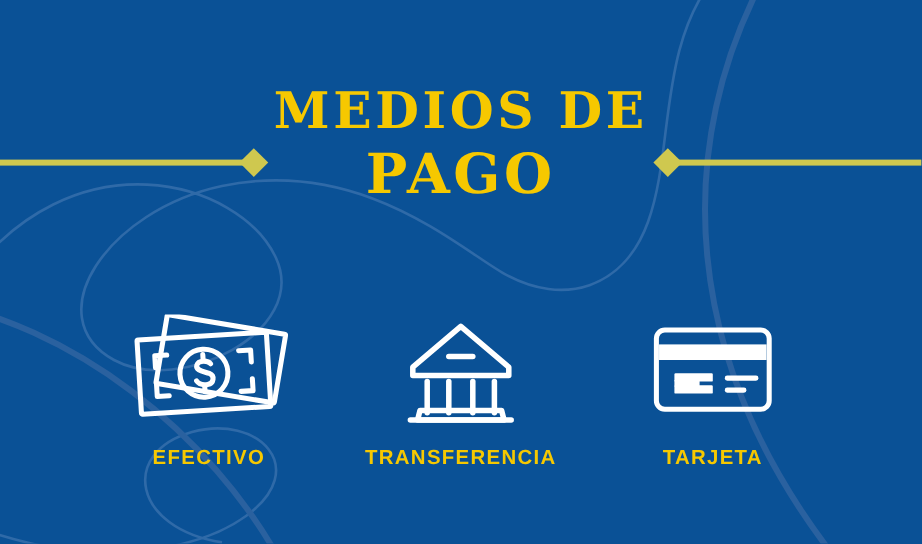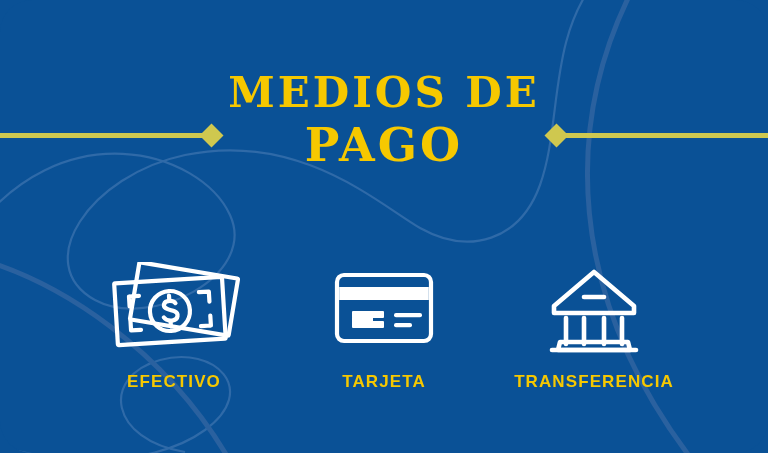--- a/index.html
+++ b/index.html
@@ -4,21 +4,20 @@
 <style>
   html,body{margin:0;padding:0;}
   body{
     width:768px;height:453px;overflow:hidden;
     background:#0a5196;
     font-family:"Liberation Sans", sans-serif;
   }
   #poster{
     position:relative;width:768px;height:453px;overflow:hidden;
     background:#0a5196;
-    border-radius:32px;
   }
   .bg-layer{position:absolute;inset:0;width:768px;height:453px;pointer-events:none;}
 
   
   .rule{position:absolute;height:5px;background:#cfc84f;top:133px;}
   .rule.left{left:0;width:208px;}
   .rule.right{left:560px;width:208px;}
   .diamond{position:absolute;width:17px;height:17px;background:#cfc84f;
            transform:rotate(45deg);top:127px;}
   .diamond.left{left:203px;}
@@ -120,53 +119,53 @@
             <path d="M 62 33.5 L 62 38"></path>
             <path d="M 62 60 L 62 64.5"></path>
           </g>
         </svg>
       </div>
       <div class="label">EFECTIVO</div>
     </div>
 
     <div class="method">
       <div class="icon">
+        <svg width="96" height="92" viewBox="0 0 96 92" fill="none" stroke="#ffffff" stroke-width="4.6" stroke-linejoin="round" stroke-linecap="round">
+
+          <path d="M 8 44 L 48 10 L 88 44 L 88 51 L 8 51 Z"></path>
+
+          <path d="M 38 35 L 58 35"></path>
+
+          <path d="M 20 56 L 20 82"></path>
+          <path d="M 38 56 L 38 82"></path>
+          <path d="M 58 56 L 58 82"></path>
+          <path d="M 76 56 L 76 82"></path>
+
+          <path d="M 12 88 L 14 80 L 82 80 L 84 88 Z"></path>
+          <path d="M 6 88 L 90 88"></path>
+        </svg>
+      </div>
+      <div class="label">TRANSFERENCIA</div>
+    </div>
+
+    <div class="method">
+      <div class="icon">
         <svg width="104" height="76" viewBox="0 0 104 76" fill="none">
 
           <rect x="5" y="5" width="94" height="66" rx="7" fill="none" stroke="#ffffff" stroke-width="4.2"></rect>
 
           <rect x="7.2" y="17" width="89.6" height="13" fill="#ffffff"></rect>
 
           <g fill="#ffffff">
             <rect x="20" y="41" width="32" height="7" rx="1"></rect>
             <rect x="20" y="51" width="32" height="7" rx="1"></rect>
             <rect x="31" y="44" width="10" height="12" rx="1"></rect>
             <rect x="20" y="46.5" width="14" height="6" rx="1"></rect>
             <rect x="62" y="43" width="28" height="4.2" rx="2"></rect>
             <rect x="62" y="53" width="18" height="4.2" rx="2"></rect>
           </g>
         </svg>
       </div>
       <div class="label">TARJETA</div>
     </div>
 
-    <div class="method">
-      <div class="icon">
-        <svg width="96" height="92" viewBox="0 0 96 92" fill="none" stroke="#ffffff" stroke-width="4.6" stroke-linejoin="round" stroke-linecap="round">
-
-          <path d="M 8 44 L 48 10 L 88 44 L 88 51 L 8 51 Z"></path>
-
-          <path d="M 38 35 L 58 35"></path>
-
-          <path d="M 20 56 L 20 82"></path>
-          <path d="M 38 56 L 38 82"></path>
-          <path d="M 58 56 L 58 82"></path>
-          <path d="M 76 56 L 76 82"></path>
-
-          <path d="M 12 88 L 14 80 L 82 80 L 84 88 Z"></path>
-          <path d="M 6 88 L 90 88"></path>
-        </svg>
-      </div>
-      <div class="label">TRANSFERENCIA</div>
-    </div>
-
   </div>
 </div>
 
 </body></html>

